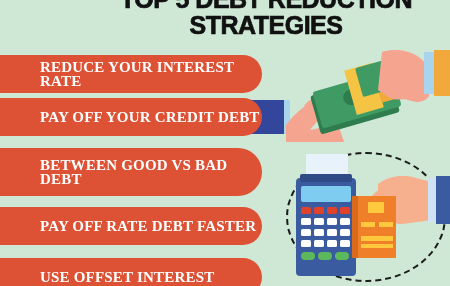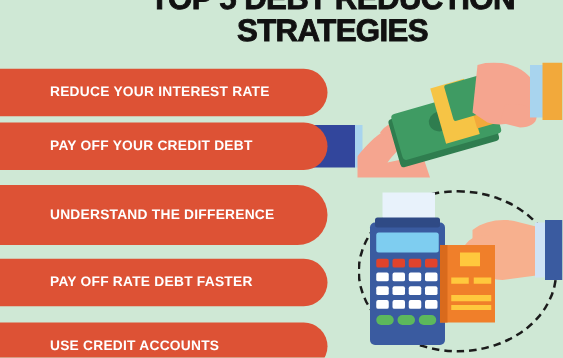--- a/index.html
+++ b/index.html
@@ -33,25 +33,24 @@
     border-top-right-radius:40px;
     border-bottom-right-radius:40px;
     display:flex;align-items:center;
     box-sizing:border-box;
     padding-left:50px;
     z-index:6;
   }
   .bar-label{
     color:#ffffff;
     font-weight:bold;
-    font-size:11px;
+    font-size:15px;
     letter-spacing:0.2px;
     line-height:14px;
-    font-family:Liberation Sans, sans-serif;
-    text-align:center;
+    font-family:Liberation Serif, serif;
   }
   .bar1{top:55px;height:38px;width:272px;}
   .bar2{top:98px;height:38px;width:272px;}
   .bar3{top:148px;height:48px;width:272px;}
   .bar4{top:207px;height:38px;width:272px;}
   .bar5{top:258px;height:38px;width:272px;}
 
   
   .cuff-blue{
     position:absolute;left:248px;top:100px;width:36px;height:34px;
@@ -177,29 +176,29 @@
   </div>
 
   <div class="bar bar2">
     <div>
       <div class="bar-label">PAY OFF YOUR CREDIT DEBT</div>
     </div>
   </div>
 
   <div class="bar bar3">
     <div>
-      <div class="bar-label">UNDERSTAND THE DIFFERENCE</div>
+      <div class="bar-label">BETWEEN GOOD VS BAD DEBT</div>
     </div>
   </div>
 
   <div class="bar bar4">
     <div>
       <div class="bar-label">PAY OFF RATE DEBT FASTER</div>
     </div>
   </div>
 
   <div class="bar bar5">
     <div>
-      <div class="bar-label">USE CREDIT ACCOUNTS</div>
+      <div class="bar-label">USE OFFSET INTEREST</div>
     </div>
   </div>
 
 </div>
 
 </body></html>

